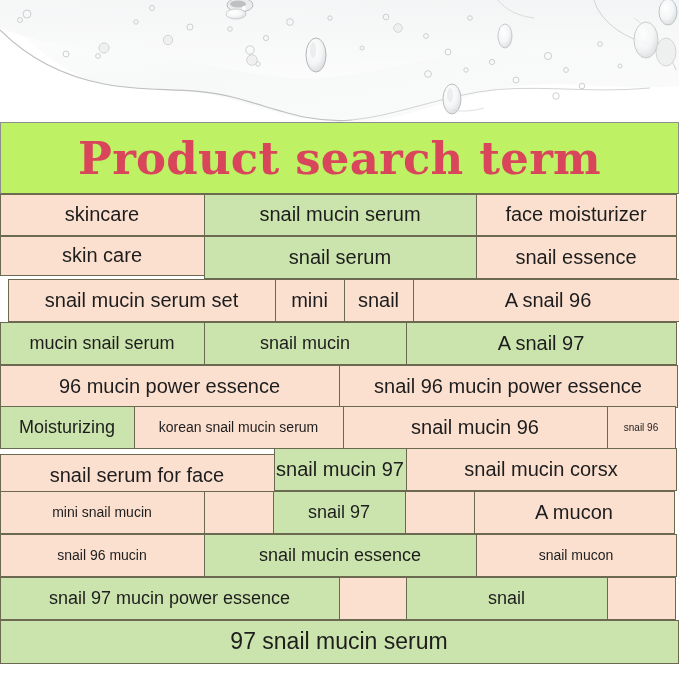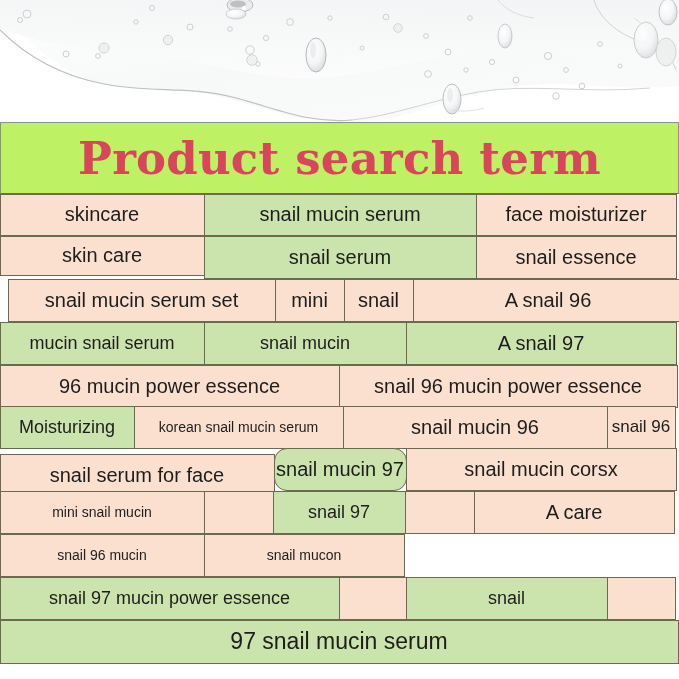--- a/index.html
+++ b/index.html
@@ -75,21 +75,21 @@
     text-align: center;
     color: #1d1d1d;
     overflow: hidden;
     white-space: nowrap;
     padding: 0 2px;
   }
   .peach { background: #fbe0d0; }
   .green { background: #cbe3ac; }
 
   
-  .fs-xs  { font-size: 17px; }
+  .fs-xs  { font-size: 10px; }
   .fs-s   { font-size: 14px; }
   .fs-m   { font-size: 20px; }
   .fs-l   { font-size: 18px; }
   .fs-xl  { font-size: 20px; }
   .fs-xxl { font-size: 23px; }
 </style>
 </head>
 <body>
 
 <div id="page">
@@ -218,32 +218,33 @@
         <div class="cell peach fs-m" style="width: 339px; height: 43px;">snail 96 mucin power essence</div>
       </div>
       <div class="row" style="height: 40px; align-items: flex-end;">
         <div class="cell green fs-l" style="width: 135px; height: 43px;">Moisturizing</div>
         <div class="cell peach fs-s" style="width: 210px; height: 43px;">korean snail mucin serum</div>
         <div class="cell peach fs-m" style="width: 265px; height: 43px;">snail mucin 96</div>
         <div class="cell peach fs-xs" style="width: 69px; height: 43px;">snail 96</div>
       </div>
       <div class="row" style="height: 43px;">
         <div class="cell peach fs-m" style="width: 275px; height: 43px; margin-top: 6px;">snail serum for face</div>
-        <div class="cell green fs-m" style="width: 133px; height: 43px; border-radius: 13px;">snail mucin 97</div>
+        <div class="cell green fs-m" style="width: 133px; height: 43px;">snail mucin 97</div>
         <div class="cell peach fs-m" style="width: 271px; height: 43px;">snail mucin corsx</div>
       </div>
       <div class="row" style="height: 43px; border-radius: 6px;">
         <div class="cell peach fs-s" style="width: 205px; height: 43px;">mini snail mucin</div>
         <div class="cell peach fs-s" style="width: 70px; height: 43px;"></div>
         <div class="cell green fs-l" style="width: 133px; height: 43px;">snail 97</div>
         <div class="cell peach fs-s" style="width: 70px; height: 43px;"></div>
-        <div class="cell peach fs-m" style="width: 201px; height: 43px;">A care</div>
+        <div class="cell peach fs-m" style="width: 201px; height: 43px;">A mucon</div>
       </div>
       <div class="row" style="height: 43px; border-radius: 13px;">
         <div class="cell peach fs-s" style="width: 205px; height: 43px;">snail 96 mucin</div>
+        <div class="cell green fs-l" style="width: 273px; height: 43px;">snail mucin essence</div>
         <div class="cell peach fs-s" style="width: 201px; height: 43px;">snail mucon</div>
       </div>
       <div class="row" style="height: 43px;">
         <div class="cell green fs-l" style="width: 340px; height: 43px;">snail 97 mucin power essence</div>
         <div class="cell peach fs-m" style="width: 68px; height: 43px;"></div>
         <div class="cell green fs-l" style="width: 202px; height: 43px;">snail</div>
         <div class="cell peach fs-m" style="width: 69px; height: 43px;"></div>
       </div>
       <div class="row" style="height: 44px;">
         <div class="cell green fs-xxl" style="width: 679px; height: 44px;">97 snail mucin serum</div>

